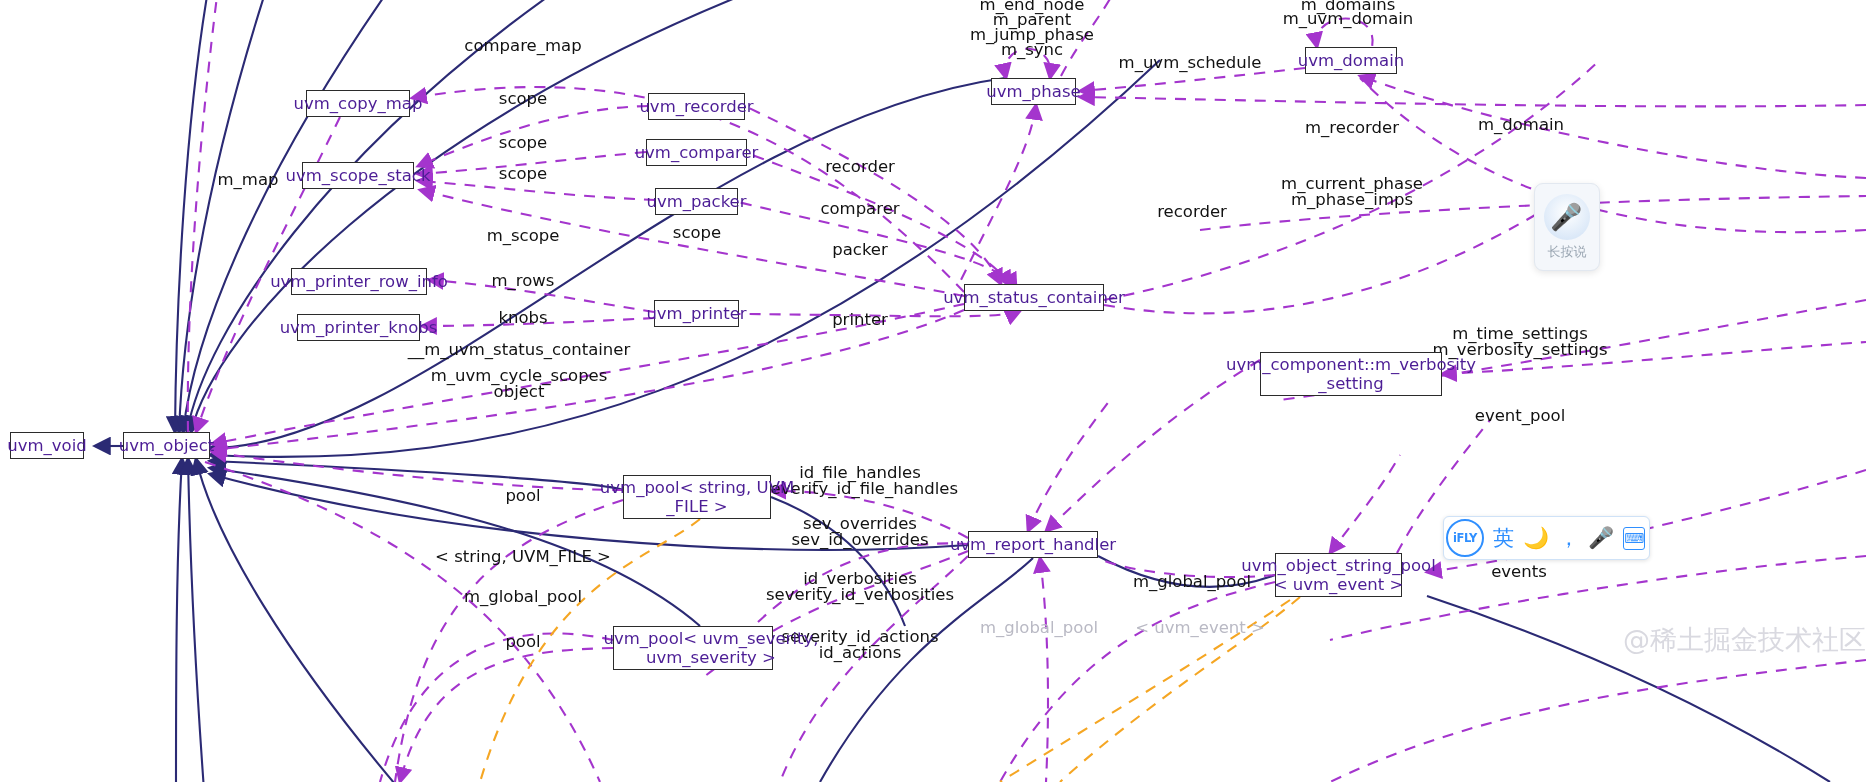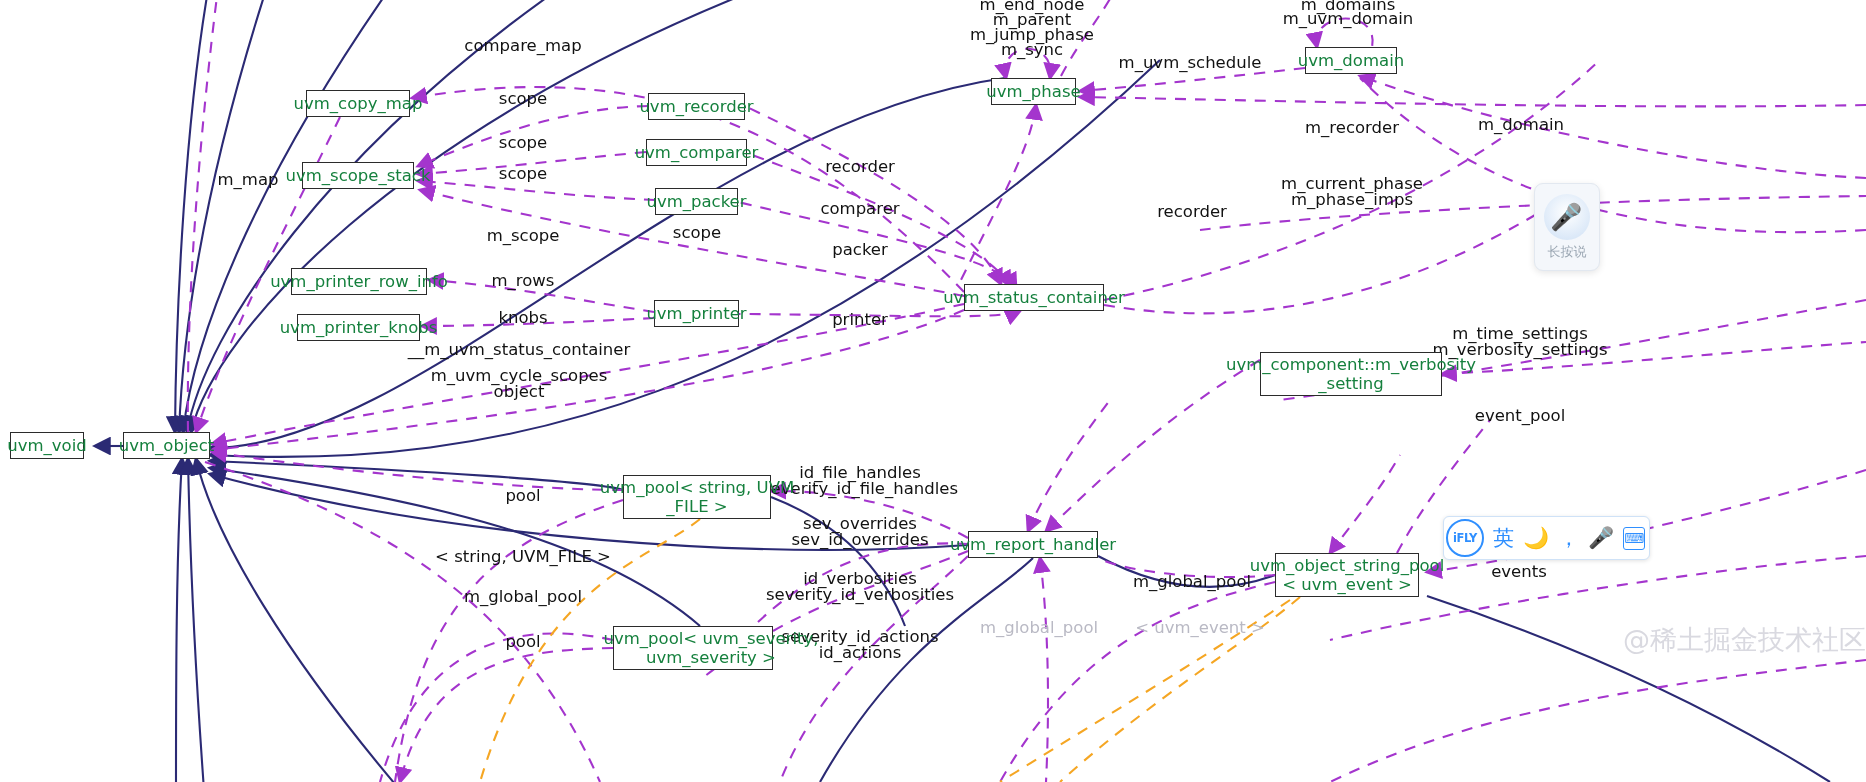--- a/index.html
+++ b/index.html
@@ -23,21 +23,21 @@
     top: 0;
     width: 1866px;
     height: 782px;
     pointer-events: none;
   }
   .node {
     position: absolute;
     box-sizing: border-box;
     border: 1.6px solid #2b2b2b;
     background: #ffffff;
-    color: #15803d;
+    color: #4c1d95;
     font-size: 16.5px;
     line-height: 1.18;
     text-align: center;
     display: flex;
     align-items: center;
     justify-content: center;
     white-space: pre;
     z-index: 5;
   }
   .edge-label {
@@ -304,21 +304,21 @@
 _setting</div>
 
   <div class="node" style="left:623px;top:475px;width:148px;height:44px;">uvm_pool&lt; string, UVM
 _FILE &gt;</div>
 
   <div class="node" style="left:613px;top:626px;width:160px;height:44px;padding-left:36px;">uvm_pool&lt; uvm_severity,
 uvm_severity &gt;</div>
 
   <div class="node" style="left:968px;top:531px;width:130px;height:27px;">uvm_report_handler</div>
 
-  <div class="node" style="left:1275px;top:553px;width:144px;height:44px;">uvm_object_string_pool
+  <div class="node" style="left:1275px;top:553px;width:127px;height:44px;">uvm_object_string_pool
 &lt; uvm_event &gt;</div>
 
   <div class="edge-label" style="left:523px;top:46px;">compare_map</div>
   <div class="edge-label" style="left:523px;top:99px;">scope</div>
   <div class="edge-label" style="left:523px;top:143px;">scope</div>
   <div class="edge-label" style="left:523px;top:174px;">scope</div>
   <div class="edge-label" style="left:697px;top:233px;">scope</div>
   <div class="edge-label" style="left:523px;top:236px;">m_scope</div>
   <div class="edge-label" style="left:523px;top:281px;">m_rows</div>
   <div class="edge-label" style="left:523px;top:318px;">knobs</div>

